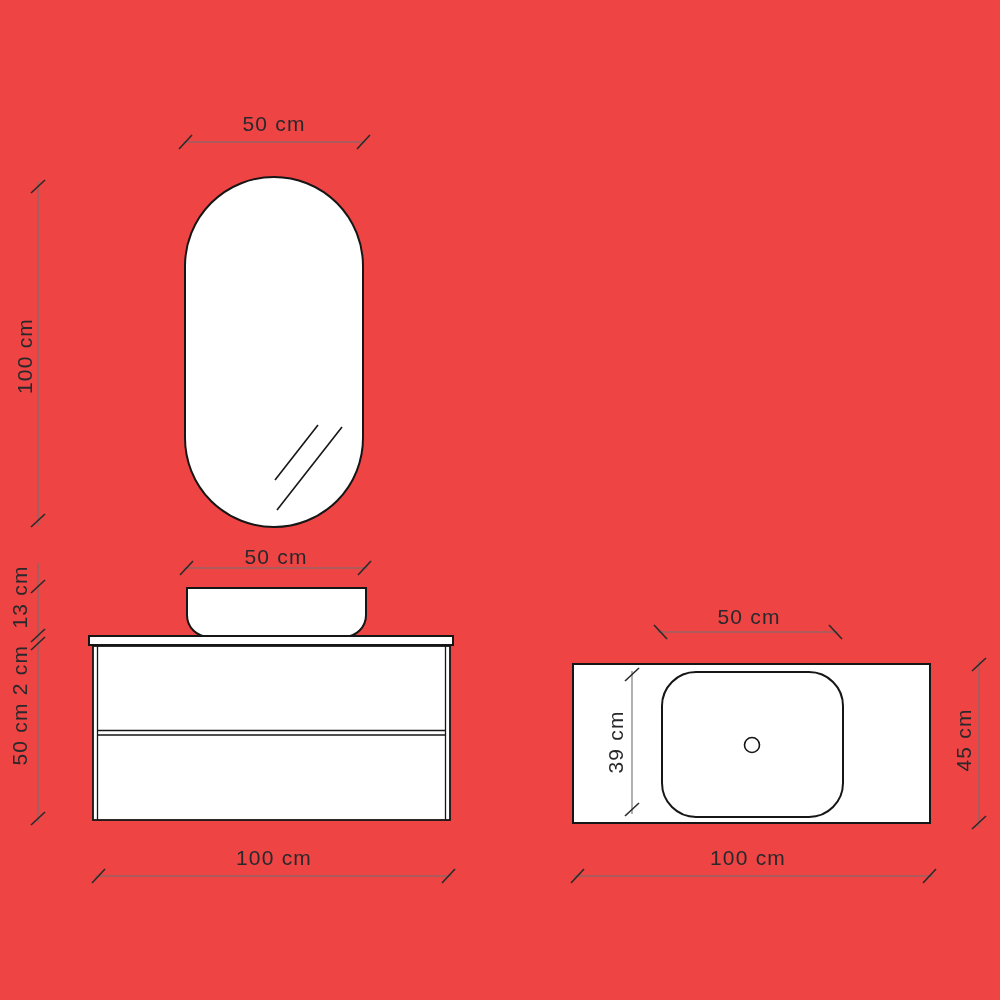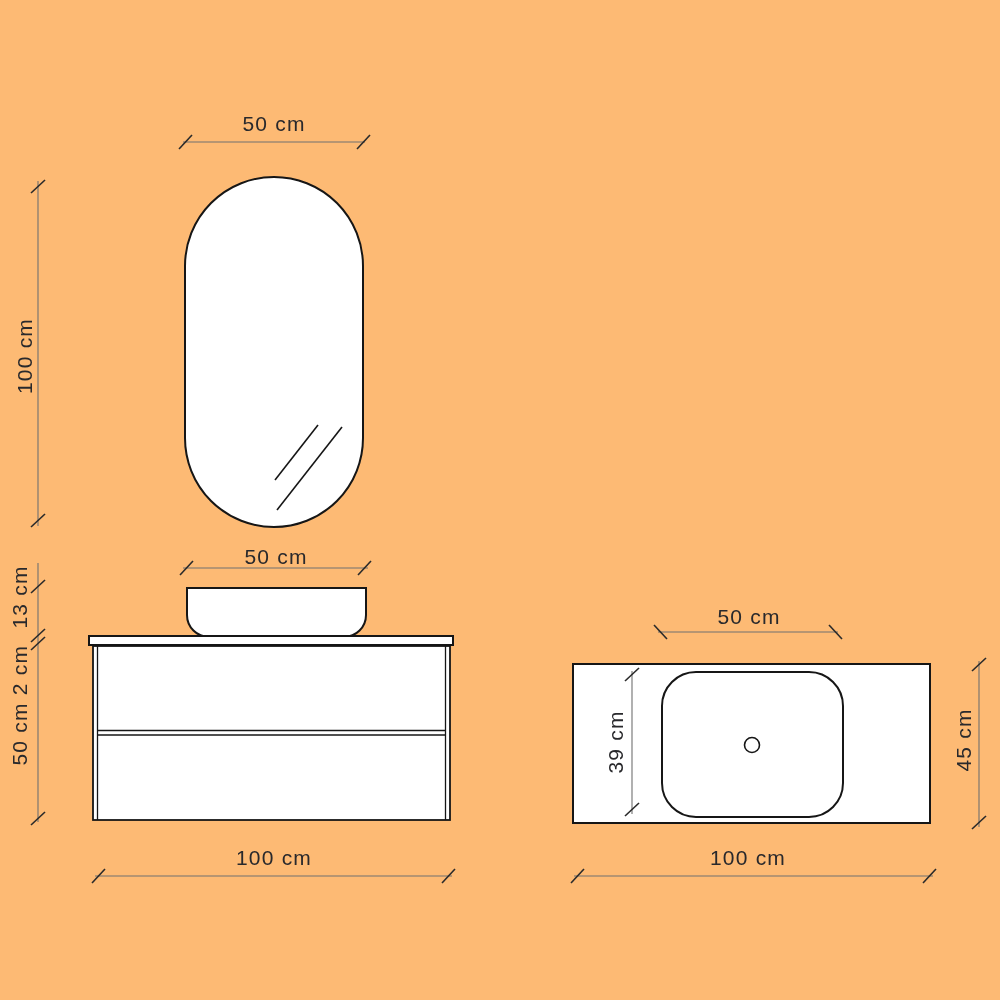--- a/index.html
+++ b/index.html
@@ -4,21 +4,21 @@
 <style>
   html, body {
     margin: 0;
     padding: 0;
     background: #ffffff;
   }
   .canvas {
     position: relative;
     width: 1000px;
     height: 1000px;
-    background: #fdba74;
+    background: #ef4444;
     font-family: "Liberation Sans", sans-serif;
     overflow: hidden;
   }
   .drawing-svg {
     position: absolute;
     left: 0;
     top: 0;
   }
   .dim-label {
     position: absolute;

